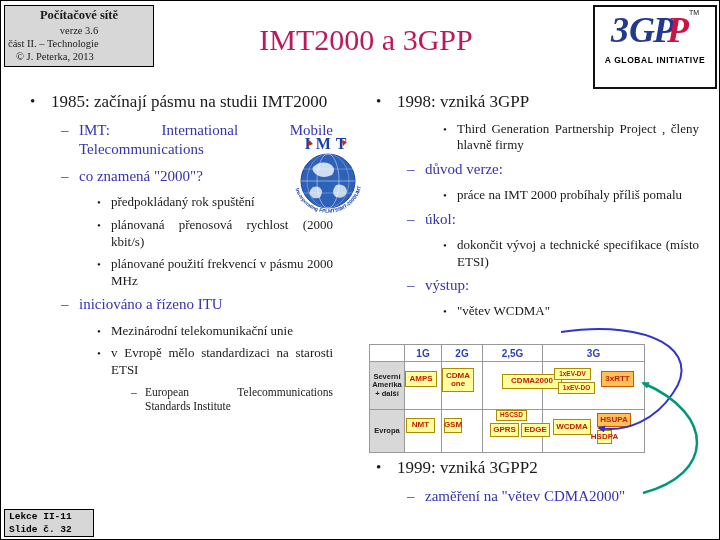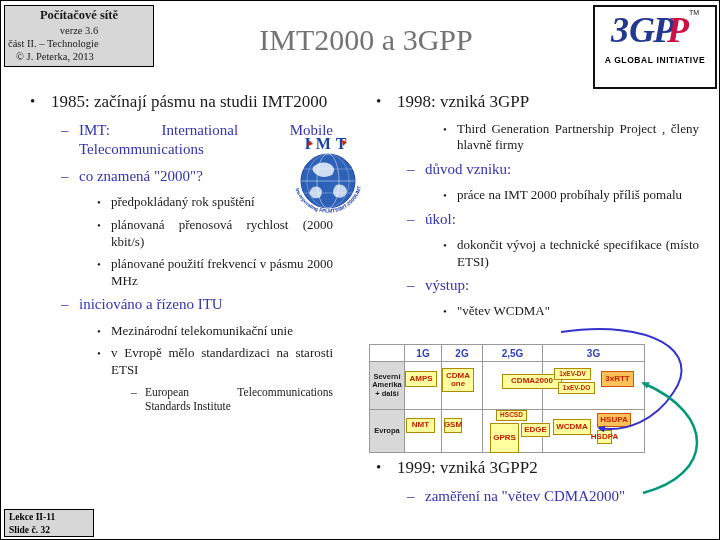--- a/index.html
+++ b/index.html
@@ -10,21 +10,21 @@
   
   .header-box{position:absolute;left:3px;top:4px;width:150px;height:62px;background:#d7d7d7;
               border:1px solid #000;padding:2px 3px;line-height:1.25;}
   .hb1{font-weight:bold;font-size:12.5px;text-align:center;}
   .hb2{font-size:10.5px;text-align:center;}
   .hb3{font-size:10.5px;text-align:left;}
   .hb4{font-size:10.5px;padding-left:8px;}
 
   
   .title{position:absolute;left:155px;top:22px;width:420px;text-align:center;
-         font-size:30px;color:#737373;}
+         font-size:30px;color:#be185d;}
 
   
   .logo3gpp{position:absolute;left:592px;top:4px;width:124px;height:84px;border:2px solid #111;
             background:#fff;text-align:center;}
   .l3row{margin-top:2px;white-space:nowrap;}
   .g3{font-family:"Liberation Serif",serif;font-style:italic;font-weight:bold;font-size:36px;color:#23388f;}
   .pp1{font-family:"Liberation Serif",serif;font-style:italic;font-weight:bold;font-size:36px;color:#23388f;margin-left:-2px;}
   .pp2{font-family:"Liberation Serif",serif;font-style:italic;font-weight:bold;font-size:36px;color:#cc1144;margin-left:-8px;}
   .tmark{font-size:7px;font-family:"Liberation Sans",sans-serif;vertical-align:top;color:#111;}
   .tagline{font-family:"Liberation Sans",sans-serif;font-weight:bold;font-size:8.5px;
@@ -63,21 +63,21 @@
         background:#ffffa0;border:1px solid #ad8a00;color:#c22000;
         font-family:"Liberation Sans",sans-serif;font-weight:600;font-size:8px;line-height:1.05;}
   .tbox.small{font-size:6.5px;}
   .tbox.orange{background:#ffc05a;border-color:#cc5500;}
 
   
   .arrows{position:absolute;left:0;top:0;pointer-events:none;z-index:5;}
 
   
   .footer-box{position:absolute;left:3px;top:508px;width:90px;height:28px;background:#d7d7d7;
-              border:1px solid #000;font-family:Liberation Serif, serif;font-weight:bold;
+              border:1px solid #000;font-family:Liberation Mono, monospace;font-weight:bold;
               font-size:9.5px;line-height:1.35;padding:1px 4px;color:#000;}
 </style>
 </head>
 <body>
 
 <div class="slide">
 
   <div class="header-box">
     <div class="hb1">Počítačové sítě</div>
     <div class="hb2">verze 3.6</div>
@@ -124,21 +124,21 @@
       </defs>
       <text font-size="5" font-family="Liberation Sans, sans-serif" fill="#1a3fa8" font-weight="bold">
         <textPath href="#arcpath" startOffset="2">Incorporating FPLMTS/IMT-2000/UMTS</textPath>
       </text>
     </svg>
   </div>
 
   <div class="rcol-top">
     <div class="bullet lv1">1998: vzniká 3GPP</div>
     <div class="bullet lv3">Third Generation Partnership Project , členy hlavně firmy</div>
-    <div class="bullet lv2">důvod vzniku:</div>
+    <div class="bullet lv2">důvod verze:</div>
     <div class="bullet lv3">práce na IMT 2000 probíhaly příliš pomalu</div>
     <div class="bullet lv2">úkol:</div>
     <div class="bullet lv3">dokončit vývoj a technické specifikace (místo ETSI)</div>
     <div class="bullet lv2">výstup:</div>
     <div class="bullet lv3">"větev WCDMA"</div>
   </div>
 
   <div class="diagram">
     <div class="dg-grid">
       <div class="dg-cell dg-head"></div>
@@ -159,21 +159,21 @@
     </div>
     <span class="tbox" style="left:36px;top:27px;width:32px;height:16px;">AMPS</span>
     <span class="tbox" style="left:73px;top:24px;width:32px;height:24px;">CDMA one</span>
     <span class="tbox" style="left:133px;top:30px;width:60px;height:15px;">CDMA2000</span>
     <span class="tbox small" style="left:185px;top:24px;width:37px;height:12px;">1xEV-DV</span>
     <span class="tbox small" style="left:189px;top:38px;width:37px;height:12px;">1xEV-DO</span>
     <span class="tbox orange" style="left:232px;top:27px;width:33px;height:16px;">3xRTT</span>
     <span class="tbox" style="left:37px;top:74px;width:29px;height:15px;">NMT</span>
     <span class="tbox" style="left:75px;top:74px;width:18px;height:15px;">GSM</span>
     <span class="tbox small" style="left:127px;top:66px;width:31px;height:11px;">HSCSD</span>
-    <span class="tbox" style="left:121px;top:79px;width:29px;height:30px;">GPRS</span>
+    <span class="tbox" style="left:121px;top:79px;width:29px;height:14px;">GPRS</span>
     <span class="tbox" style="left:152px;top:79px;width:29px;height:14px;">EDGE</span>
     <span class="tbox" style="left:184px;top:75px;width:38px;height:16px;">WCDMA</span>
     <span class="tbox orange" style="left:228px;top:69px;width:34px;height:14px;">HSUPA</span>
     <span class="tbox" style="left:228px;top:86px;width:15px;height:14px;">HSDPA</span>
   </div>
 
   <div class="rcol-bottom">
     <div class="bullet lv1">1999: vzniká 3GPP2</div>
     <div class="bullet lv2">zaměření na "větev CDMA2000"</div>
   </div>

